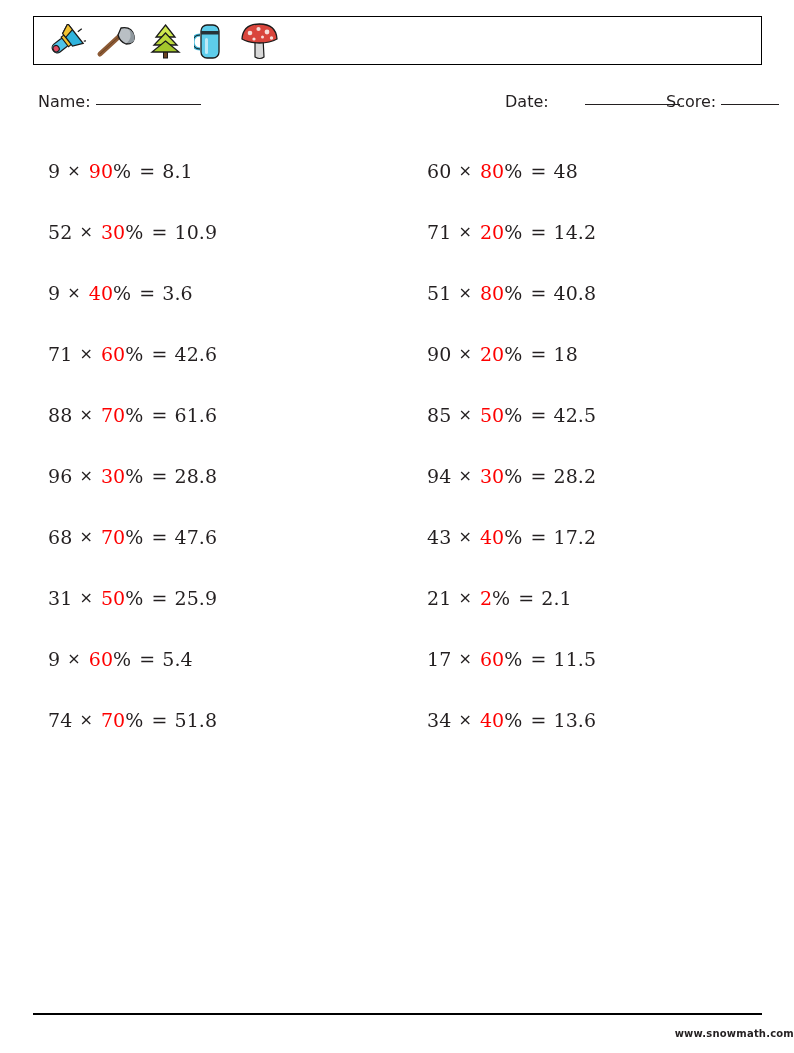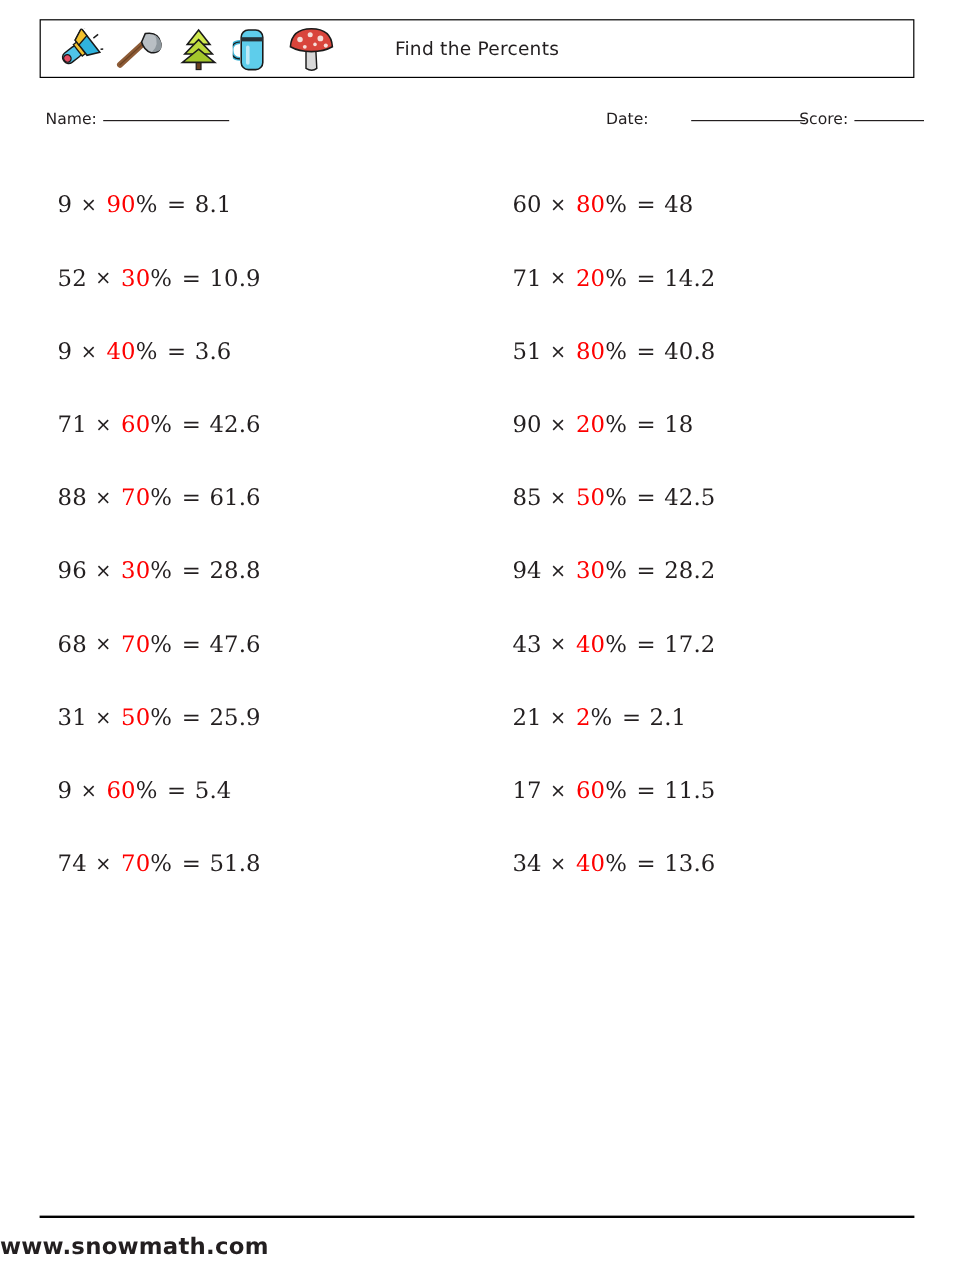--- a/index.html
+++ b/index.html
@@ -52,21 +52,21 @@
     pointer-events: none;
   }
 
   
   .meta-row {
     position: absolute;
     left: 33px;
     top: 92px;
     width: 729px;
     height: 22px;
-    font-size: 13px;
+    font-size: 16px;
     color: #231f20;
   }
   .meta-item {
     position: absolute;
     white-space: nowrap;
     display: flex;
     align-items: baseline;
     gap: 5px;
   }
   .meta-name  { left: 5px; }
@@ -124,23 +124,23 @@
     top: 1013px;
     width: 729px;
     height: 0;
     border-top: 2px solid #000000;
   }
   .footer-text {
     position: absolute;
     left: 0;
     right: 0;
     top: 1028px;
-    text-align: left;
+    text-align: right;
     font-family: "DejaVu Sans", sans-serif;
-    font-size: 19px;
+    font-size: 10px;
     font-weight: 700;
     color: #231f20;
     letter-spacing: 0.2px;
   }
 </style>
 </head>
 <body>
 
 <div class="header-box">
 
@@ -197,21 +197,20 @@
         <circle cx="18.5" cy="8" r="2.1" fill="#f6ded9"></circle>
         <circle cx="27" cy="11" r="2.4" fill="#f6ded9"></circle>
         <circle cx="31.5" cy="17" r="1.7" fill="#f6ded9"></circle>
         <circle cx="14" cy="18" r="1.6" fill="#f6ded9"></circle>
         <circle cx="22.5" cy="16" r="1.5" fill="#f6ded9"></circle>
       </svg>
     </span>
 
   </div>
 
-  <div class="worksheet-title">Find the Percents</div>
 </div>
 
 <div class="meta-row">
 
   <div class="meta-item meta-name">
     <span>Name:</span>
     <span class="rule-line rule-name"></span>
   </div>
 
   <div class="meta-item meta-date">

